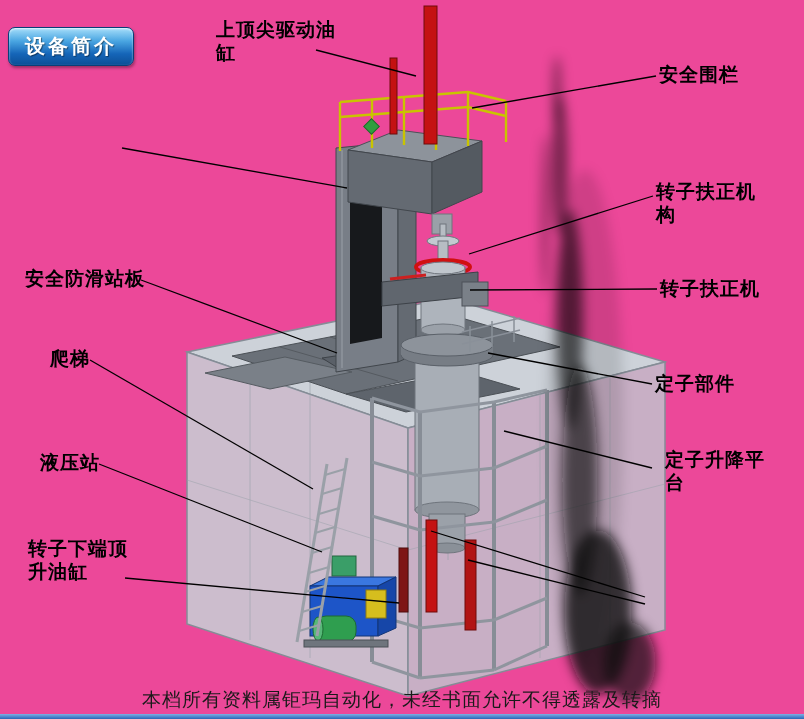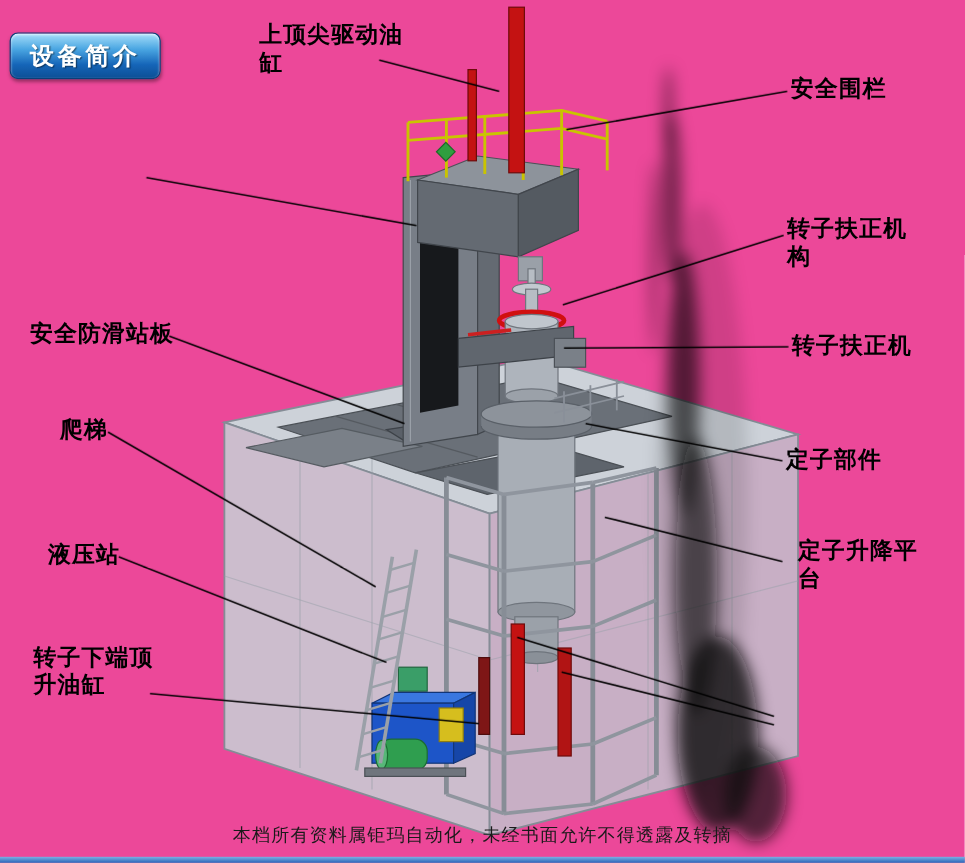--- a/index.html
+++ b/index.html
@@ -18,21 +18,21 @@
     background:linear-gradient(180deg,#a6defa 0%,#4aa6e2 35%,#1565b8 70%,#0d4f96 100%);
     box-shadow: inset 0 1px 2px rgba(255,255,255,.75), 1px 2px 3px rgba(0,0,0,.35);
     display:flex; align-items:center; justify-content:center;
   }
   .badge span {
     color:#ffffff; font-size:20px; font-weight:700; letter-spacing:3px;
     text-shadow:1px 1px 1px rgba(0,0,0,.45);
   }
   .footer {
     position:absolute; left:0; right:0; top:687px; text-align:center;
-    font-size:15px; color:#1a1a1a; font-weight:500; letter-spacing:1px;
+    font-size:19px; color:#1a1a1a; font-weight:500; letter-spacing:1px;
   }
   .bottom-bar {
     position:absolute; left:0; bottom:0; width:100%; height:5px;
     background:linear-gradient(180deg,#7db0e4 0%,#2a66b8 100%);
   }
 </style>
 </head>
 <body>
 
 <div class="page">

